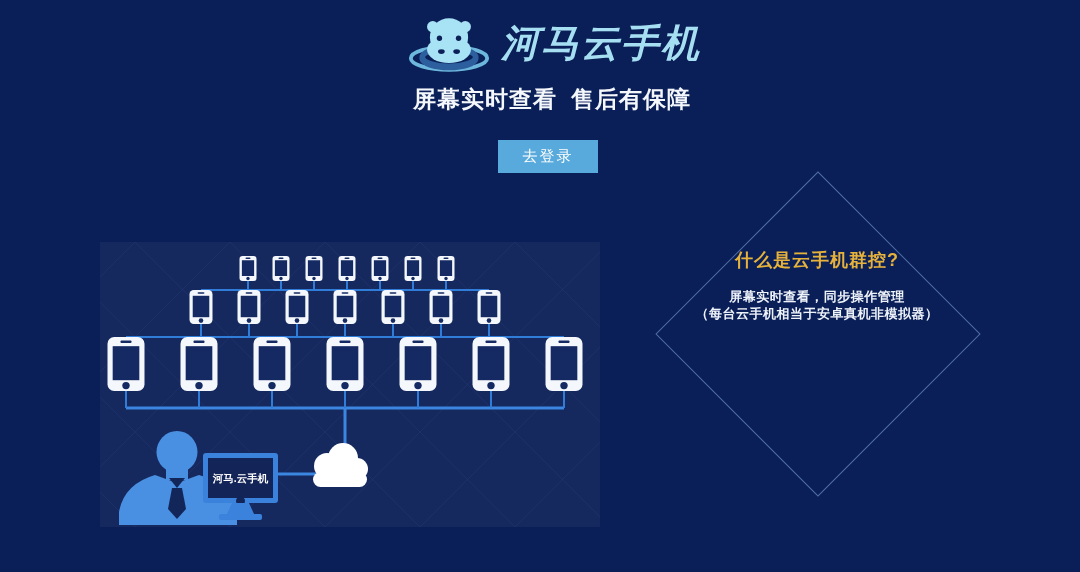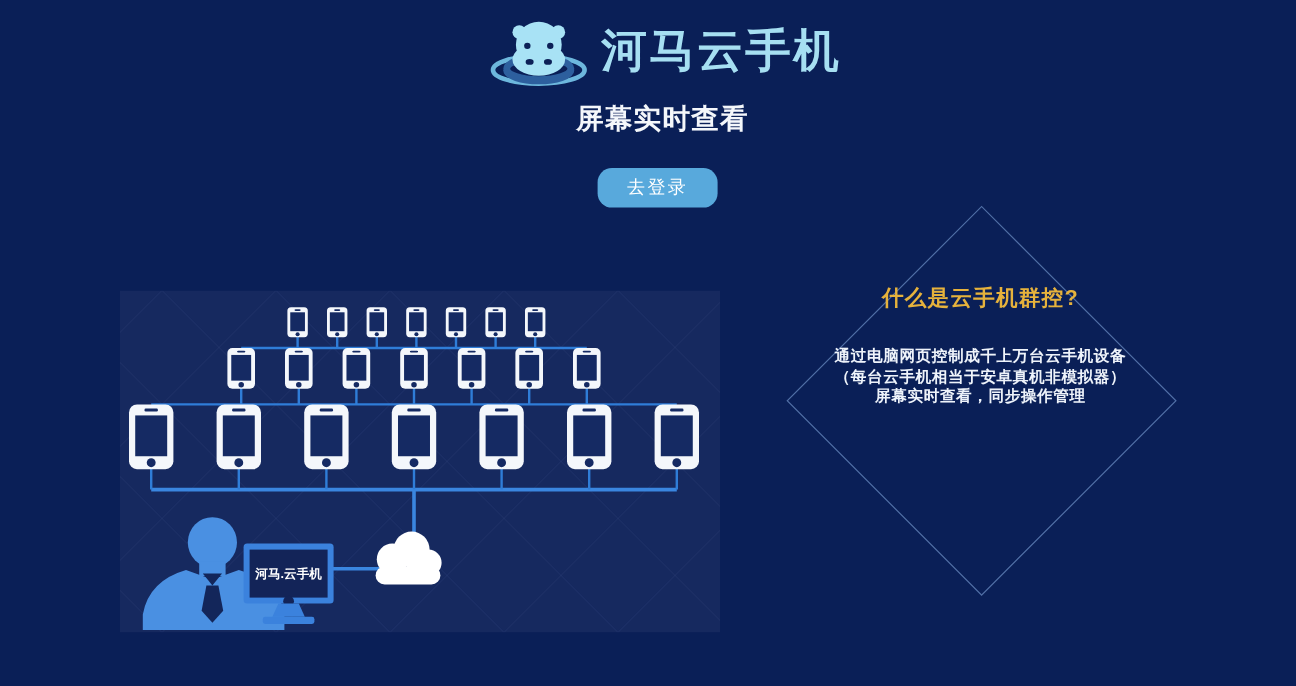--- a/index.html
+++ b/index.html
@@ -12,50 +12,50 @@
   }
   
   .logo-row{
     position:absolute;top:12px;left:0;width:100%;
     display:flex;align-items:center;justify-content:center;
     transform:translateX(14px);
   }
   .logo-row svg{display:block;}
   .page-title{
     font-size:38px;font-weight:bold;color:#a6dff2;
-    letter-spacing:2px;margin-left:10px;line-height:60px;
+    letter-spacing:2px;margin-left:10px;line-height:60px;font-style:italic;
   }
   .subtitle{
     position:absolute;top:84px;left:0;width:100%;
     display:flex;justify-content:center;gap:14px;
     transform:translateX(12px);
     font-size:23px;font-weight:bold;color:#f4f7fb;letter-spacing:1px;
   }
   .login-btn{
     position:absolute;left:498px;top:140px;width:100px;height:33px;
-    background:#58a9dc;border:none;border-radius:12px;
+    background:#58a9dc;border:none;border-radius:0;
     color:#ffffff;font-size:15px;font-family:inherit;
     letter-spacing:2px;cursor:pointer;
   }
   
   .illustration{
     position:absolute;left:100px;top:242px;width:500px;height:285px;
   }
   
   .diamond{
     position:absolute;left:703px;top:219px;width:228px;height:228px;
     border:1px solid rgba(128,165,218,0.6);
     transform:rotate(45deg);
   }
   .info-panel{
     position:absolute;left:617px;top:0;width:400px;height:572px;
     pointer-events:none;
   }
   .info-heading{
-    position:absolute;top:236px;left:0;width:100%;
+    position:absolute;top:248px;left:0;width:100%;
     text-align:center;
     font-size:18px;font-weight:bold;color:#e6b23c;letter-spacing:1px;
   }
   .info-body{
     position:absolute;top:289px;left:0;width:100%;
     text-align:center;
     font-size:13px;font-weight:bold;color:#eef3fa;
     line-height:16.5px;letter-spacing:0.5px;
   }
 </style>
@@ -80,20 +80,21 @@
       <ellipse cx="52" cy="40" rx="3.5" ry="2.5" fill="#0c2057"></ellipse>
     </g>
 
     <path d="M16 47 A 28 9.5 0 0 0 72 47" fill="none" stroke="#2d5f9e" stroke-width="6"></path>
   </svg>
   <div class="page-title">河马云手机</div>
 </div>
 
 <div class="subtitle">
   <span>屏幕实时查看</span>
+  <span>售后有保障</span>
 </div>
 
 <button class="login-btn">去登录</button>
 
 <div class="illustration">
   <svg width="500" height="285" viewBox="0 0 500 285">
     <rect x="0" y="0" width="500" height="285" fill="#16295f"></rect>
     <g id="lattice">
         <line x1="-250" y1="0" x2="35" y2="285" stroke="rgba(150,180,240,0.05)" stroke-width="1"></line>
         <line x1="35" y1="0" x2="-250" y2="285" stroke="rgba(150,180,240,0.05)" stroke-width="1"></line>
@@ -299,17 +300,16 @@
           <circle cx="464" cy="143.6" r="3.7" fill="#152a63"></circle>
         </g>
       </g>
   </svg>
 </div>
 
 <div class="diamond"></div>
 <div class="info-panel">
   <div class="info-heading">什么是云手机群控?</div>
   <div class="info-body">
-    <div>通过电脑网页控制成千上万台云手机设备</div>
+    <div>屏幕实时查看，同步操作管理</div>
     <div>（每台云手机相当于安卓真机非模拟器）</div>
-    <div>屏幕实时查看，同步操作管理</div>
   </div>
 </div>
 
 </body></html>

